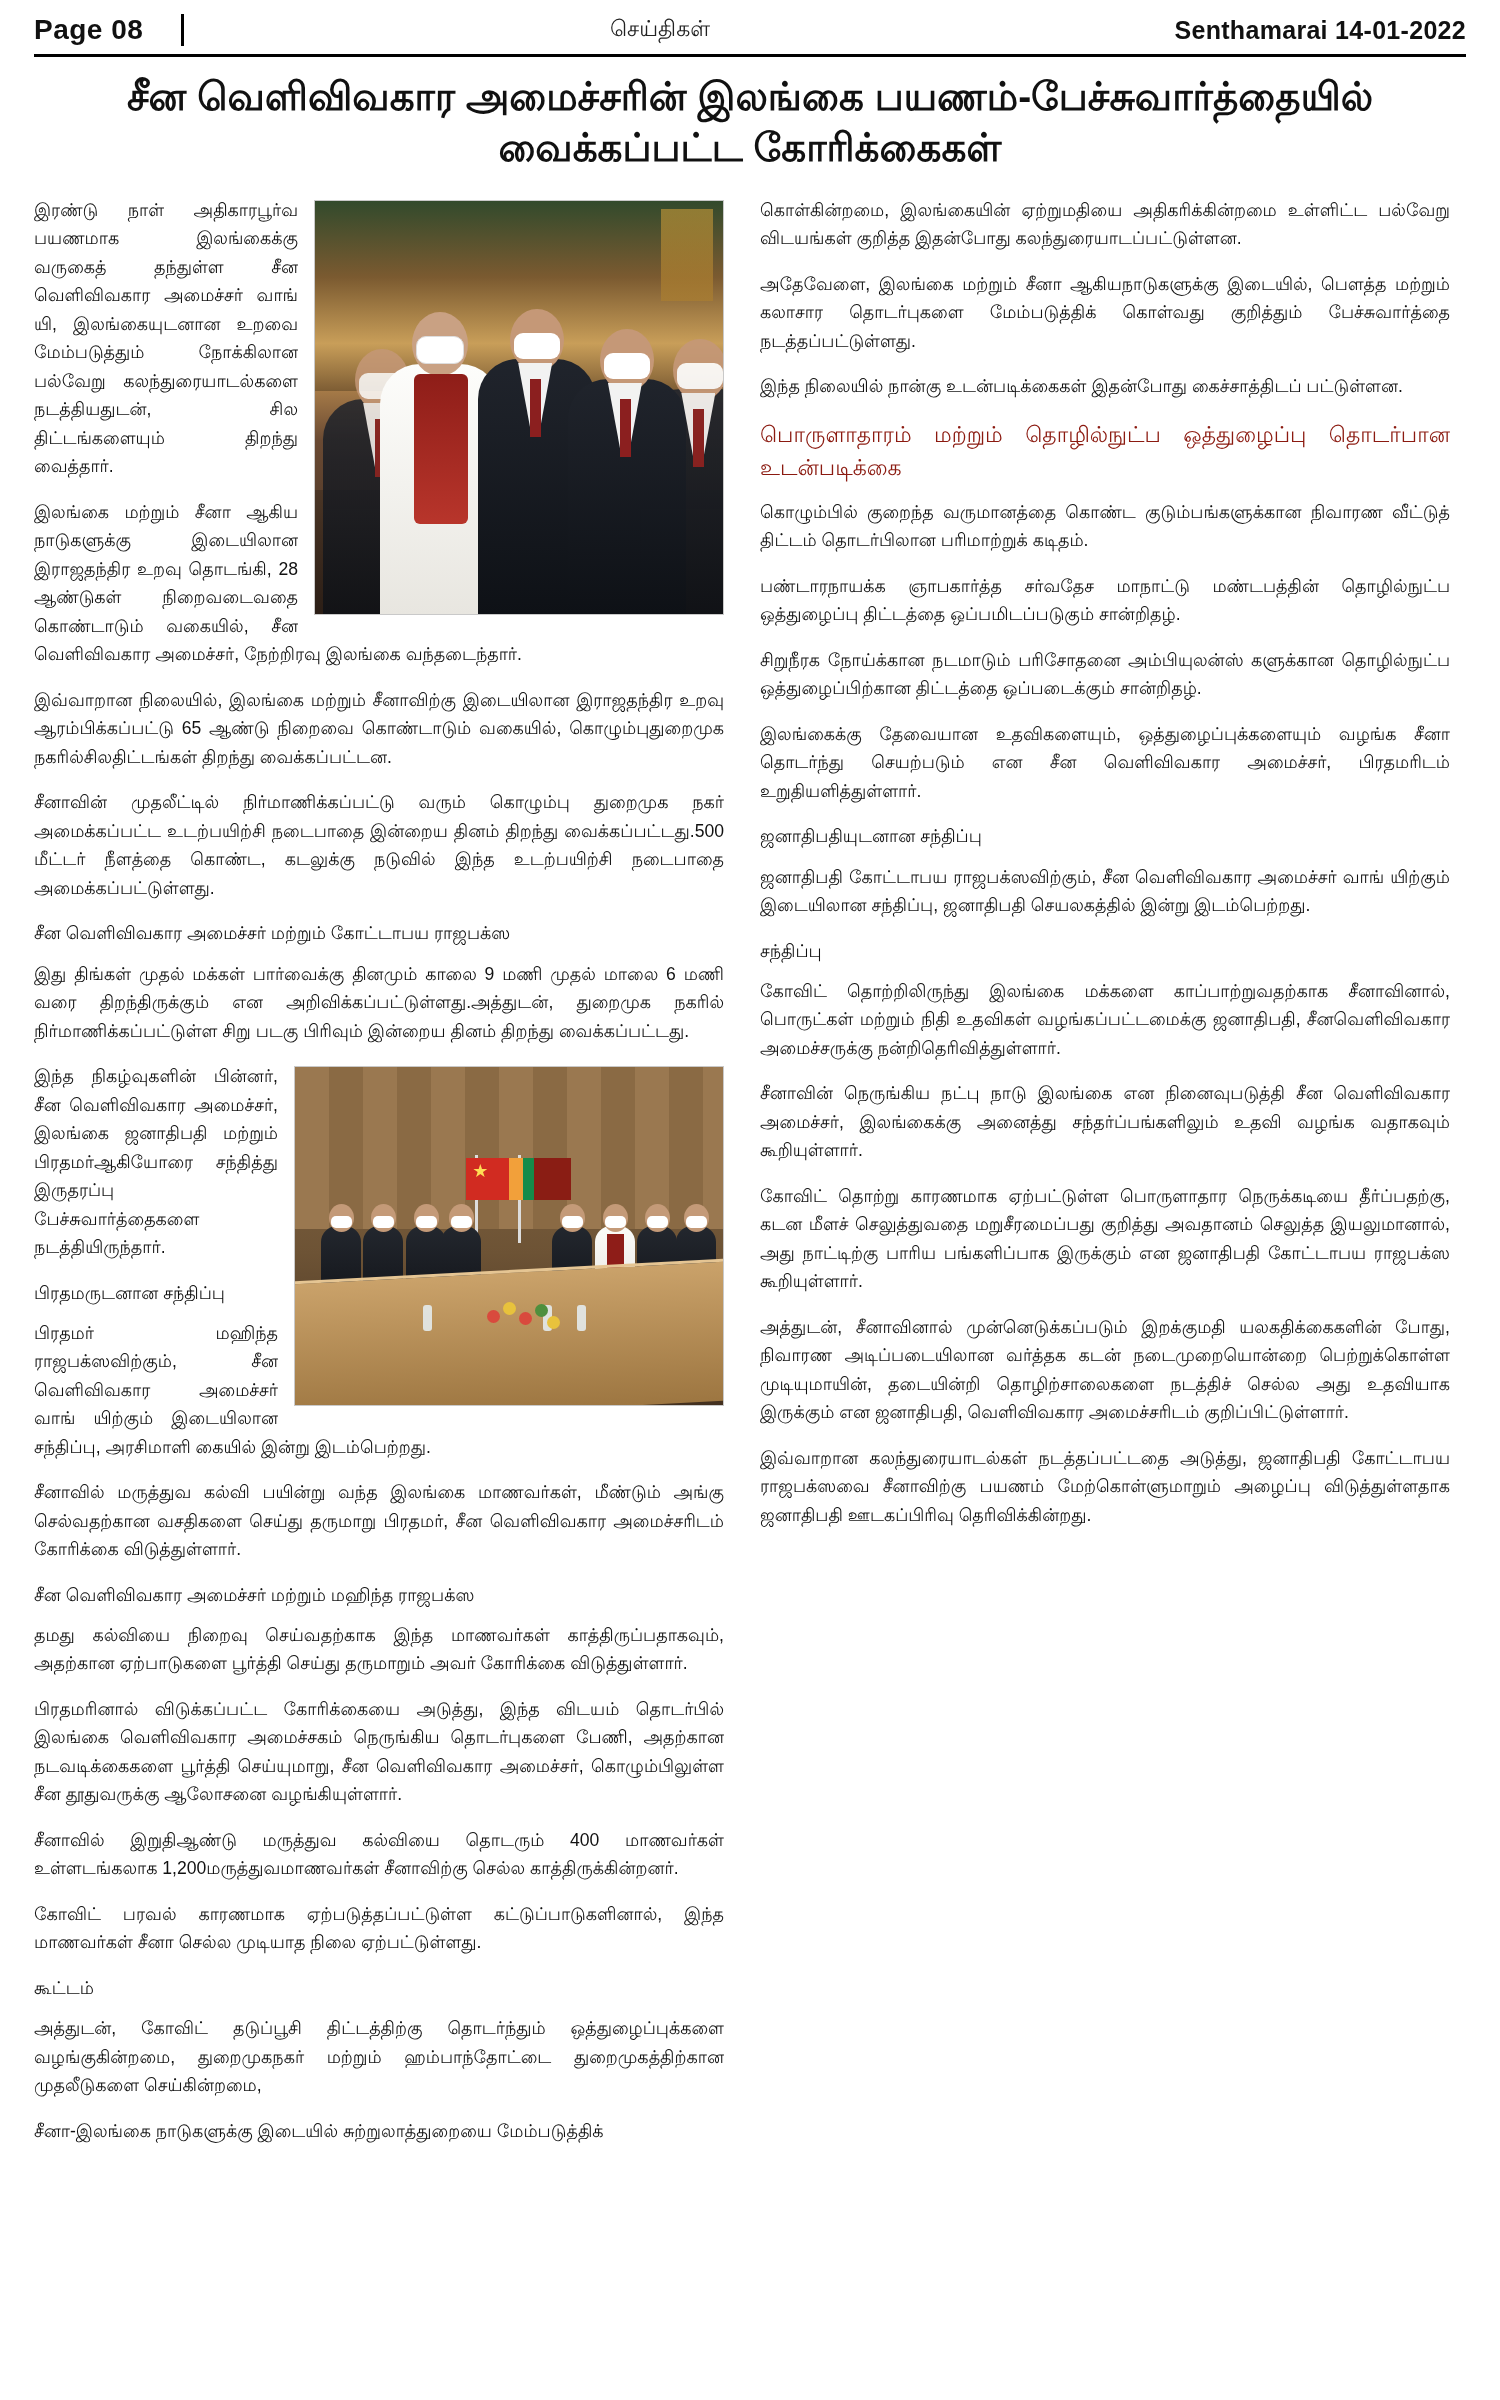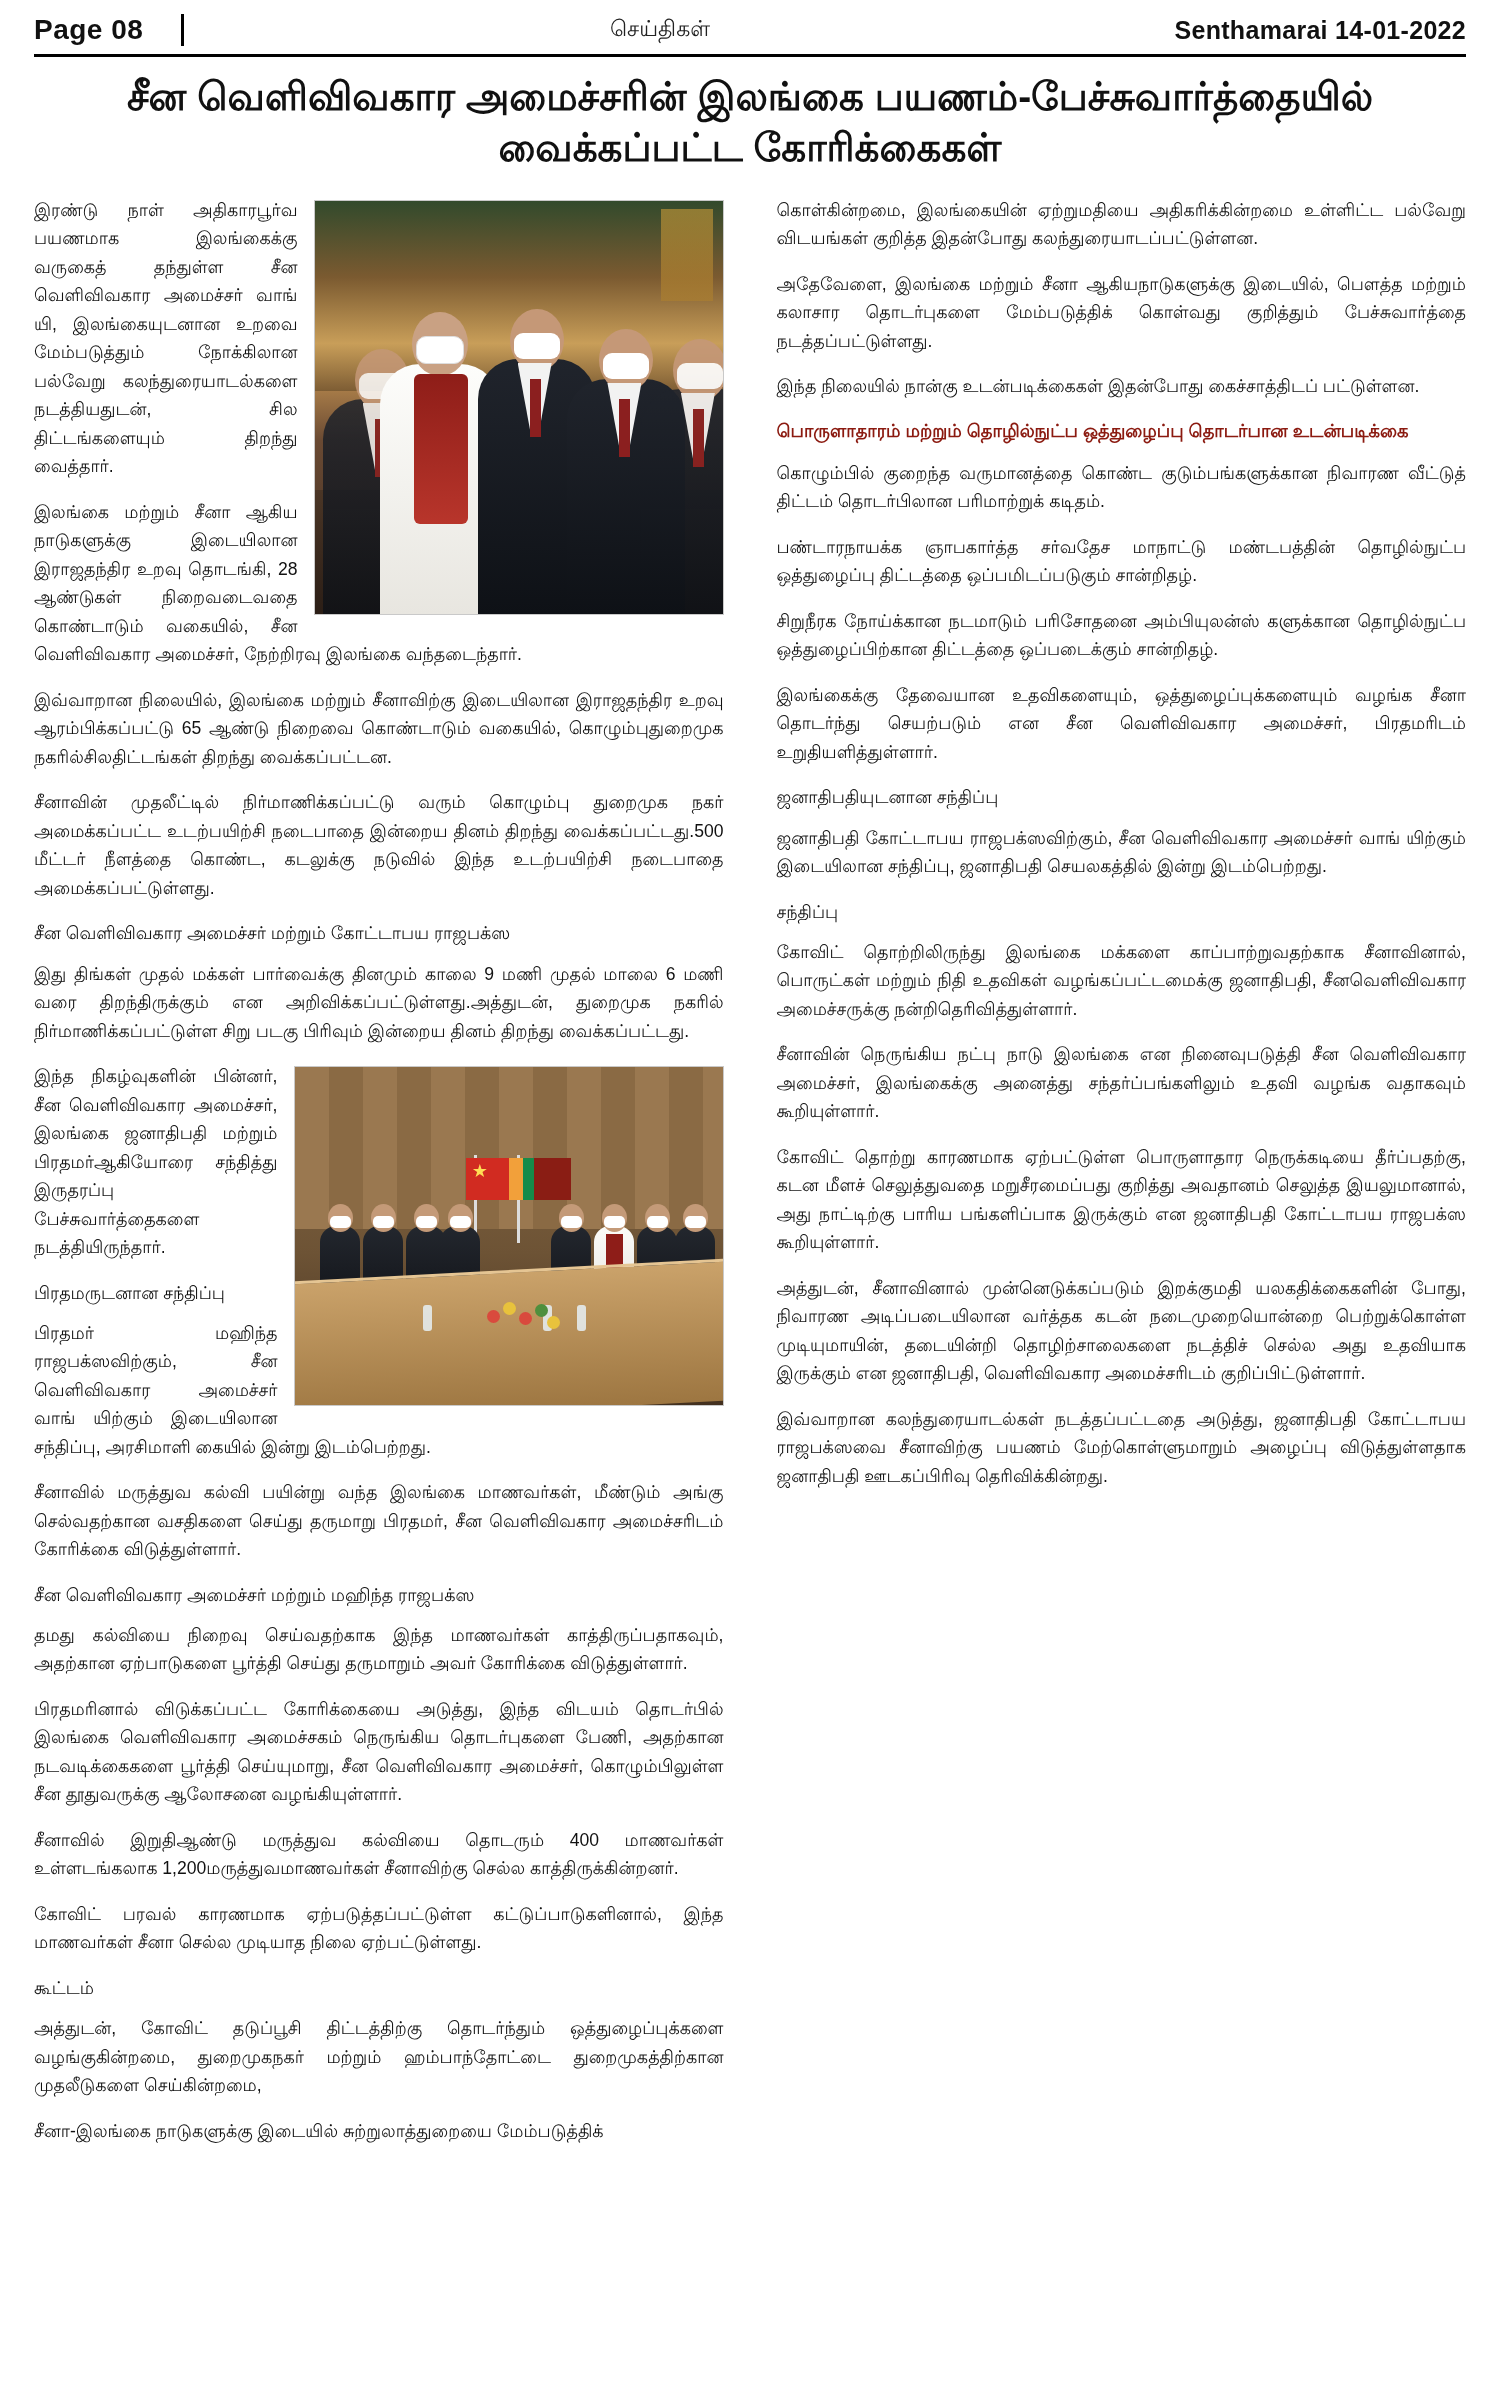--- a/index.html
+++ b/index.html
@@ -56,38 +56,38 @@
     text-align: center;
     font-size: 39px;
     line-height: 1.32;
     font-weight: bold;
     color: #111;
     margin: 14px 40px 22px 40px;
   }
   
   .columns {
     display: flex;
-    gap: 53px;
+    gap: 36px;
     position: relative;
   }
   .col {
     width: 690px;
     position: relative;
   }
   p.para {
     font-size: 17.6px;
     line-height: 1.62;
     text-align: justify;
     text-justify: inter-word;
     margin: 0 0 17px 0;
     color: #111;
   }
   .subhead {
-    font-size: 18px;
-    font-weight: bold;
+    font-size: 22px;
+    font-weight: normal;
     color: #8b1a10;
     line-height: 1.5;
     text-align: justify;
     margin: 4px 0 14px 0;
   }
   .minihead {
     font-size: 17.6px;
     line-height: 1.6;
     margin: 0 0 12px 0;
     color: #111;

